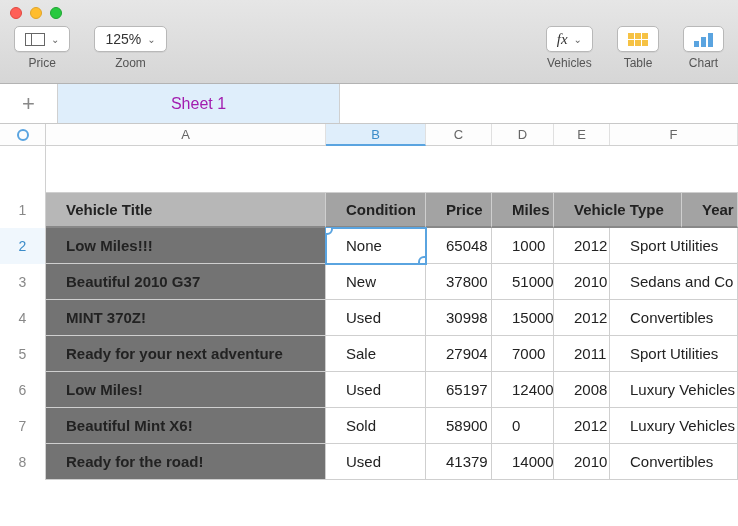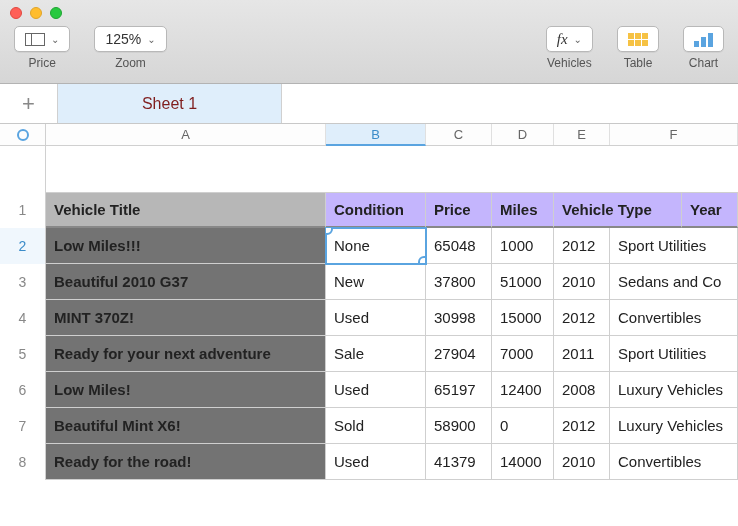--- a/index.html
+++ b/index.html
@@ -52,22 +52,22 @@
 
     .tabs-row {
       display: flex; height: 40px; border-bottom: 1px solid #c8c8c8;
       align-items: stretch; background: #fff;
     }
     .tab-plus {
       width: 58px; display: flex; align-items: center; justify-content: center;
       border-right: 1px solid #d0d0d0; font-size: 22px; color: #888;
     }
     .sheet-tab {
-      width: 224px; display: flex; align-items: center; justify-content: center;
-      background: #dfeefb; color: #7f1d1d; font-size: 16px;
+      width: 282px; display: flex; align-items: center; justify-content: center;
+      background: #dfeefb; color: #a21caf; font-size: 16px;
       border-right: 1px solid #d0d0d0;
     }
 
     .colheader-row {
       display: flex; height: 22px; border-bottom: 1px solid #d0d0d0; background: #fdfdfd;
     }
     .row-corner {
       width: 46px; display: flex; align-items: center; justify-content: center;
       border-right: 1px solid #d0d0d0;
     }
@@ -90,24 +90,24 @@
 
     .sheet { display: flex; flex-direction: column; }
     .data-row { display: flex; height: 36px; }
     .rownum {
       width: 46px; display: flex; align-items: center; justify-content: center;
       color: #888; font-size: 14px; border-right: 1px solid #d0d0d0;
     }
     .rownum.selected { color: #3b8cc9; background: #f0f7fd; }
     .cell {
       border-right: 1px solid #cfcfcf; border-bottom: 1px solid #cfcfcf;
-      padding: 0 8px; display: flex; align-items: center;
+      padding: 0 20px; display: flex; align-items: center;
       font-size: 15px; color: #222; white-space: nowrap; overflow: hidden;
     }
-    .header-row .cell { background: #c4b5fd; font-weight: bold; border-bottom: 2px solid #888; }
+    .header-row .cell { background: #a3a3a3; font-weight: bold; border-bottom: 2px solid #888; }
     .leftcol { background: #737373; font-weight: bold; }
     .header-row .leftcol { background: #b7b7b7; }
     .row-top .cell { border-top: 1px solid #cfcfcf; }
 
     .selected-cell {
       position: relative;
       background: #fff !important;
       outline: 2px solid #5aa4e0;
       outline-offset: -1px;
       z-index: 5;

